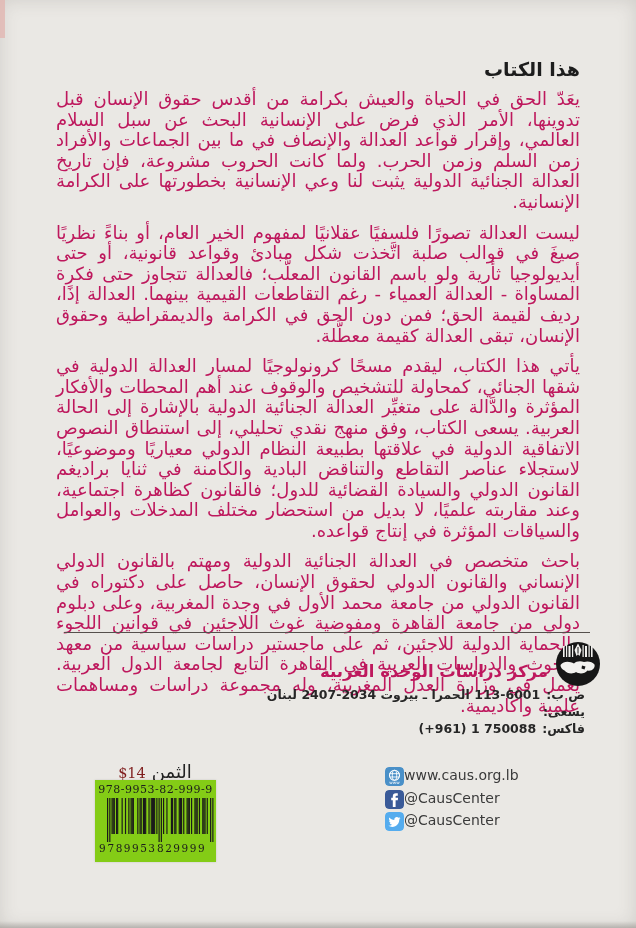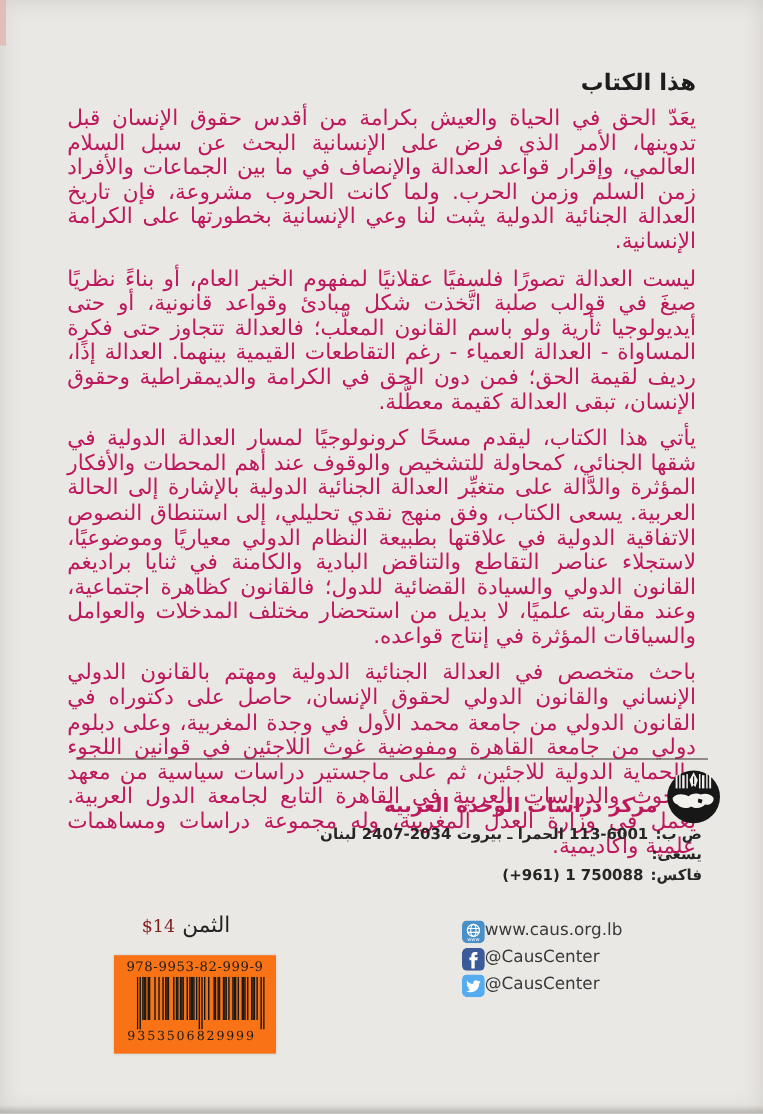--- a/index.html
+++ b/index.html
@@ -39,21 +39,21 @@
   .social{position:absolute;left:385px;top:767px;display:flex;flex-direction:column;gap:3px;}
   .social-row{display:flex;align-items:flex-start;height:19.5px;}
   .sicon{width:19px;height:19px;border-radius:4px;flex:0 0 auto;display:block;}
   .social-label{font-size:14px;color:#3a3a3a;font-family:"DejaVu Sans",sans-serif;}
 
   
   .price{position:absolute;left:108px;top:761px;width:94px;text-align:center;
     display:flex;direction:rtl;justify-content:center;gap:6px;align-items:baseline;}
   .price-ar{font-size:18px;color:#222;}
   .price-val{font-size:14.5px;font-family:"DejaVu Serif","Liberation Serif",serif;color:#7f1d1d;}
-  .barcode-box{position:absolute;left:95px;top:796px;width:135px;height:82px;background:#f97316;
+  .barcode-box{position:absolute;left:95px;top:780px;width:121px;height:82px;background:#84cc16;
     box-shadow:0 0 2px rgba(0,0,0,.15);padding-top:3px;box-sizing:border-box;}
   .isbn-line{font-size:11px;font-family:"DejaVu Serif","Liberation Serif",serif;color:#1c1c1c;
     text-align:center;letter-spacing:.5px;white-space:nowrap;}
   .bars-wrap{position:relative;margin:2px auto 0 auto;width:113px;height:58px;}
   .bars-wrap svg{position:absolute;left:8px;top:0;}
   .bc-digits{position:absolute;left:0;top:44px;width:113px;display:flex;
     font-family:"DejaVu Serif","Liberation Serif",serif;font-size:10.5px;color:#1c1c1c;}
   .bc-first{width:8px;text-align:left;}
   .bc-left{width:50px;text-align:center;letter-spacing:1.5px;}
   .bc-right{width:52px;letter-spacing:1.5px;}
@@ -197,20 +197,20 @@
           <rect x="91.84" y="0" width="1.1800000000000002" height="36" fill="#1a1a1a"></rect>
           <rect x="95.20" y="0" width="1.1800000000000002" height="36" fill="#1a1a1a"></rect>
           <rect x="96.32" y="0" width="1.1800000000000002" height="36" fill="#1a1a1a"></rect>
           <rect x="97.44" y="0" width="1.1800000000000002" height="36" fill="#1a1a1a"></rect>
           <rect x="99.68" y="0" width="1.1800000000000002" height="36" fill="#1a1a1a"></rect>
           <rect x="103.04" y="0" width="1.1800000000000002" height="44" fill="#1a1a1a"></rect>
           <rect x="105.28" y="0" width="1.1800000000000002" height="44" fill="#1a1a1a"></rect>
         </svg>
       <div class="bc-digits">
         <span class="bc-first">9</span>
-        <span class="bc-left">353506</span>
+        <span class="bc-left">789953</span>
         <span class="bc-right">829999</span>
       </div>
     </div>
   </div>
 
   <div class="edge-bottom"></div>
 </div>
 
 </body></html>

